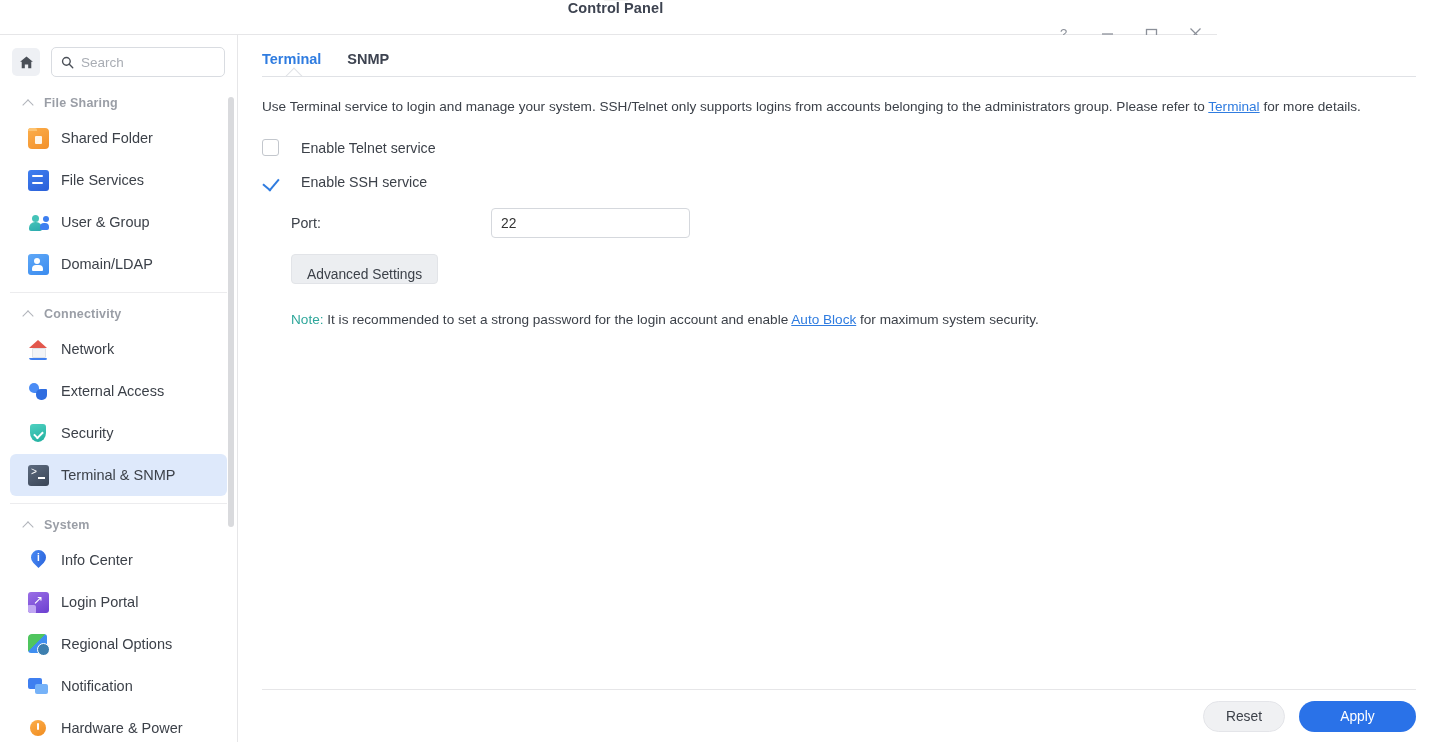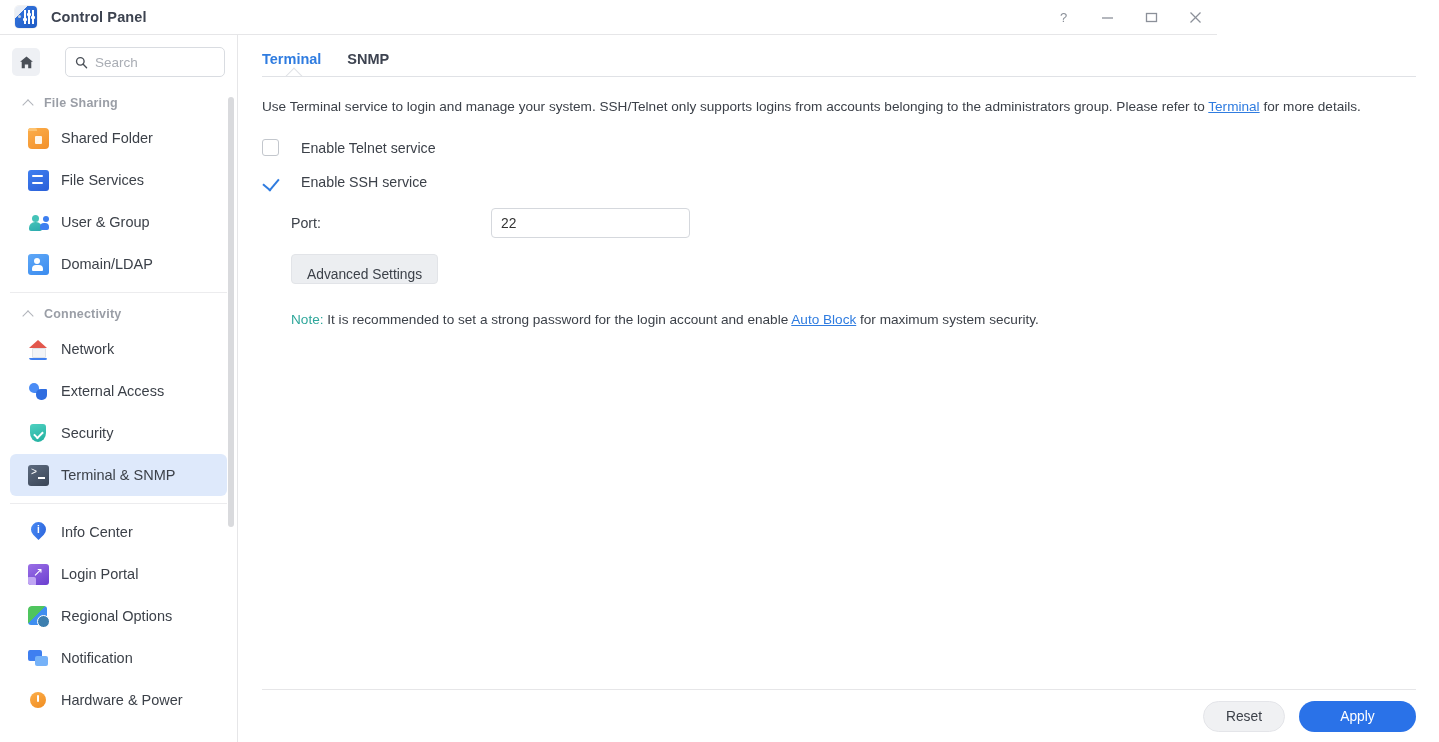--- a/index.html
+++ b/index.html
@@ -10,21 +10,21 @@
     overflow: hidden;
     color: #333333;
   }
 
   
   .titlebar {
     position: absolute; top: 0; left: 0;
     width: 1217px; height: 35px;
     background: #ffffff;
     border-bottom: 1px solid #e6e6e8;
-    display: flex; align-items: center;
+    display: flex; align-items: center; flex-direction: column;
   }
   .app-icon {
     width: 22px; height: 22px; margin-left: 15px;
     border-radius: 4px;
     background: linear-gradient(135deg, #e9eef6 0%, #e9eef6 28%, #2f6fd8 28%, #1f5bc4 100%);
     position: relative; overflow: hidden;
     box-shadow: 0 0 0 1px rgba(0,0,0,0.05);
   }
   .app-icon .sl { position: absolute; width: 2px; background: #ffffff; }
   .app-icon .sl1 { left: 9px;  top: 4px; height: 14px; }
@@ -52,21 +52,21 @@
   
   .sidebar {
     position: absolute; top: 35px; left: 0;
     width: 238px; height: 707px;
     background: #ffffff;
     border-right: 1px solid #e6e6e8;
     overflow: hidden;
   }
   .search-row {
     display: flex; align-items: center;
-    padding: 12px 12px 0 12px; gap: 25px;
+    padding: 12px 12px 0 12px; gap: 11px;
   }
   .home-btn {
     width: 28px; height: 28px; border-radius: 5px;
     background: #eef0f4;
     display: flex; align-items: center; justify-content: center;
     cursor: pointer; flex: 0 0 auto;
   }
   .search-box {
     flex: 1; height: 30px;
     border: 1px solid #d9dce1; border-radius: 5px;
@@ -377,20 +377,24 @@
         <span class="nav-ico ico-sec"></span>
         <span class="nav-label">Security</span>
       </div>
       <div class="nav-item active">
         <span class="nav-ico ico-term"></span>
         <span class="nav-label">Terminal &amp; SNMP</span>
       </div>
 
       <div class="divider"></div>
 
+      <div class="group-header">
+        <span class="chev"></span>
+        <span>System</span>
+      </div>
       <div class="nav-item">
         <span class="nav-ico ico-info"></span>
         <span class="nav-label">Info Center</span>
       </div>
       <div class="nav-item">
         <span class="nav-ico ico-login"></span>
         <span class="nav-label">Login Portal</span>
       </div>
       <div class="nav-item">
         <span class="nav-ico ico-region"></span>

